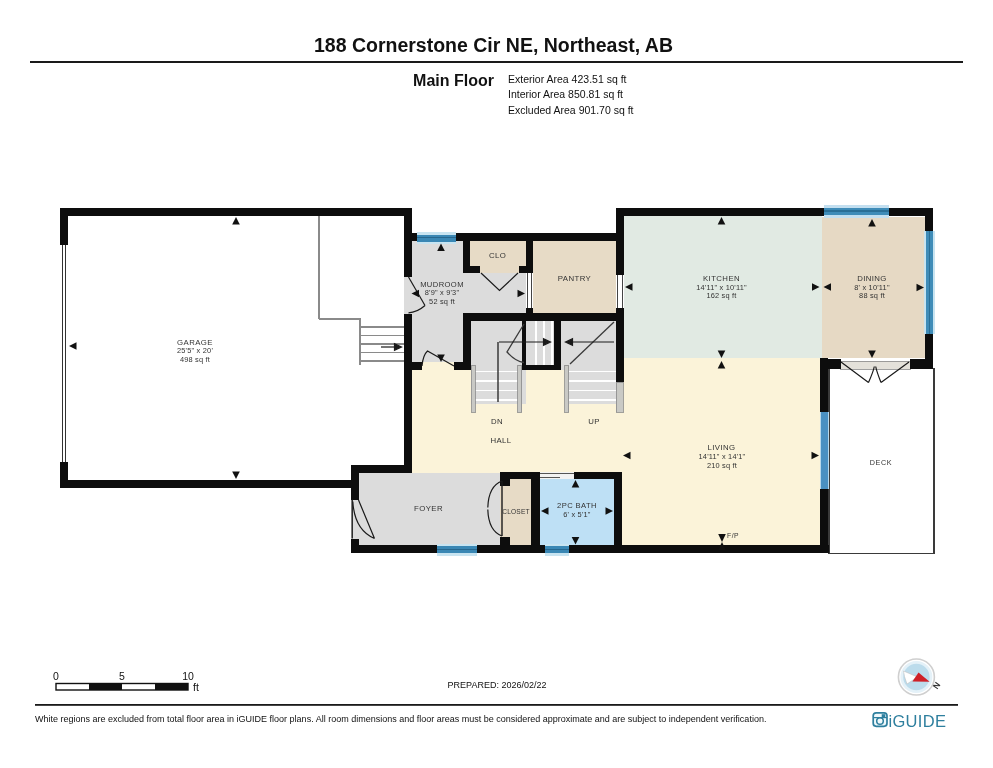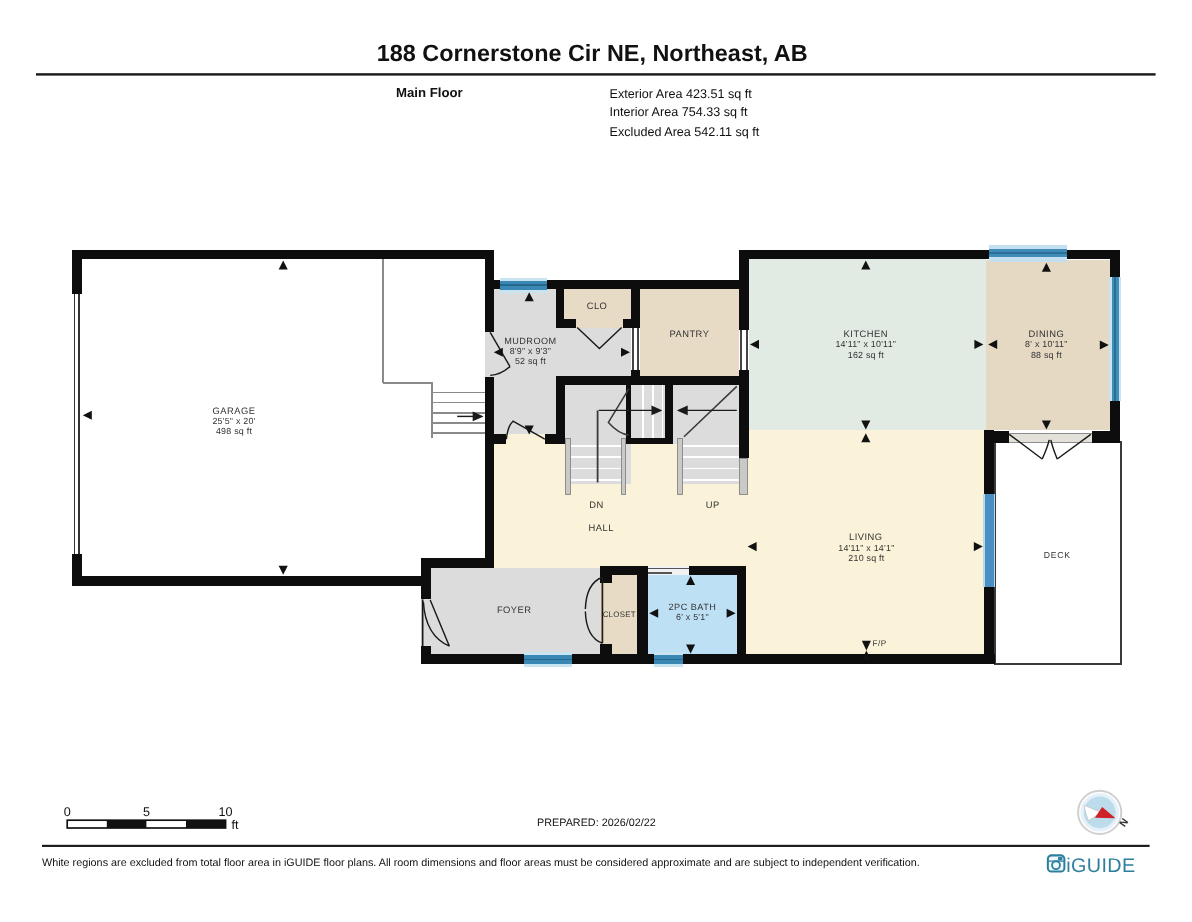--- a/index.html
+++ b/index.html
@@ -3,24 +3,24 @@
 <meta charset="utf-8">
 <style>
   html,body{margin:0;padding:0;background:#fff;}
   body{width:993px;height:768px;position:relative;font-family:"Liberation Sans",sans-serif;overflow:hidden;}
   .abs{position:absolute;}
 </style>
 </head>
 <body>
 <div class="abs" style="left:-3px;top:34px;width:993px;text-align:center;font-size:19.5px;font-weight:bold;color:#111;">188 Cornerstone Cir NE, Northeast, AB</div>
 <div class="abs" style="left:30px;top:61px;width:933px;height:2px;background:#1a1a1a;"></div>
-<div class="abs" style="left:330px;top:72px;width:164px;text-align:left;font-size:11px;font-weight:bold;color:#111;">Main Floor</div>
+<div class="abs" style="left:330px;top:72px;width:164px;text-align:right;font-size:16px;font-weight:bold;color:#111;">Main Floor</div>
 <div class="abs" style="left:508px;top:72.5px;font-size:10.5px;color:#111;">Exterior Area 423.51 sq ft</div>
-<div class="abs" style="left:508px;top:88px;font-size:10.5px;color:#111;">Interior Area 754.33 sq ft</div>
-<div class="abs" style="left:508px;top:103.5px;font-size:10.5px;color:#111;">Excluded Area 542.11 sq ft</div>
+<div class="abs" style="left:508px;top:88px;font-size:10.5px;color:#111;">Interior Area 850.81 sq ft</div>
+<div class="abs" style="left:508px;top:103.5px;font-size:10.5px;color:#111;">Excluded Area 901.70 sq ft</div>
 
 <svg class="abs" style="left:0;top:0;" width="993" height="768" viewBox="0 0 993 768">
 <g shape-rendering="crispEdges">
 
   <rect x="412" y="358" width="408" height="187" fill="#fbf3d9"></rect>
   <rect x="412" y="241" width="51" height="121" fill="#dcdcdc"></rect>
   <rect x="463" y="273" width="63" height="40" fill="#dcdcdc"></rect>
   <rect x="404" y="276.5" width="8" height="37.5" fill="#dcdcdc"></rect>
   <rect x="422" y="362" width="32" height="8" fill="#fbf3d9"></rect>
   <rect x="470" y="241" width="56" height="25" fill="#e7dbc6"></rect>

